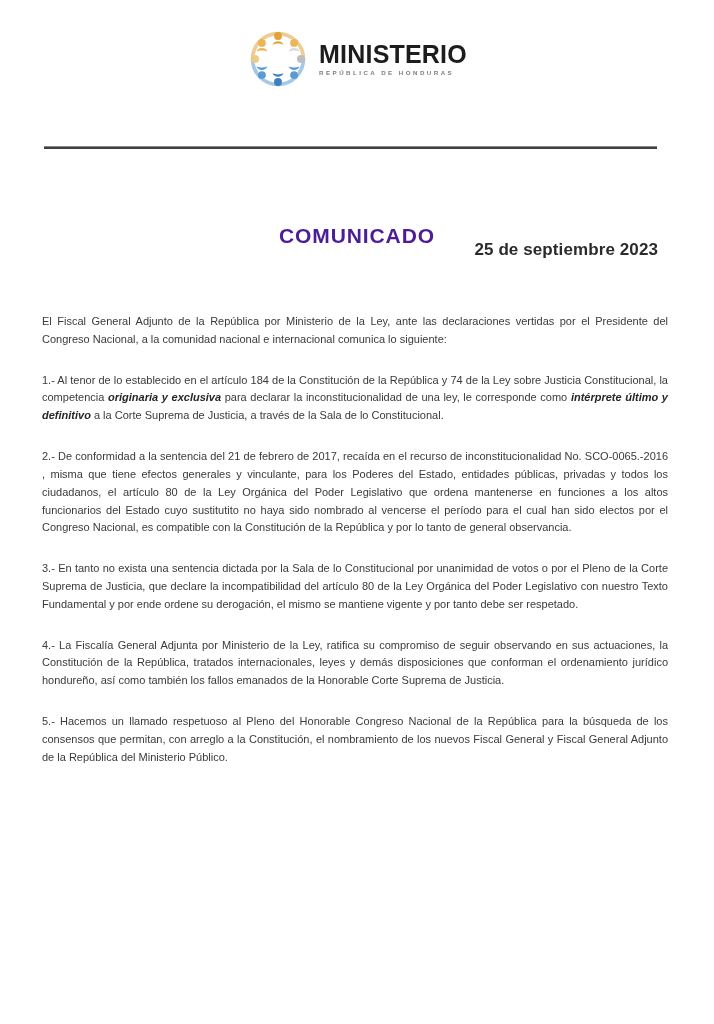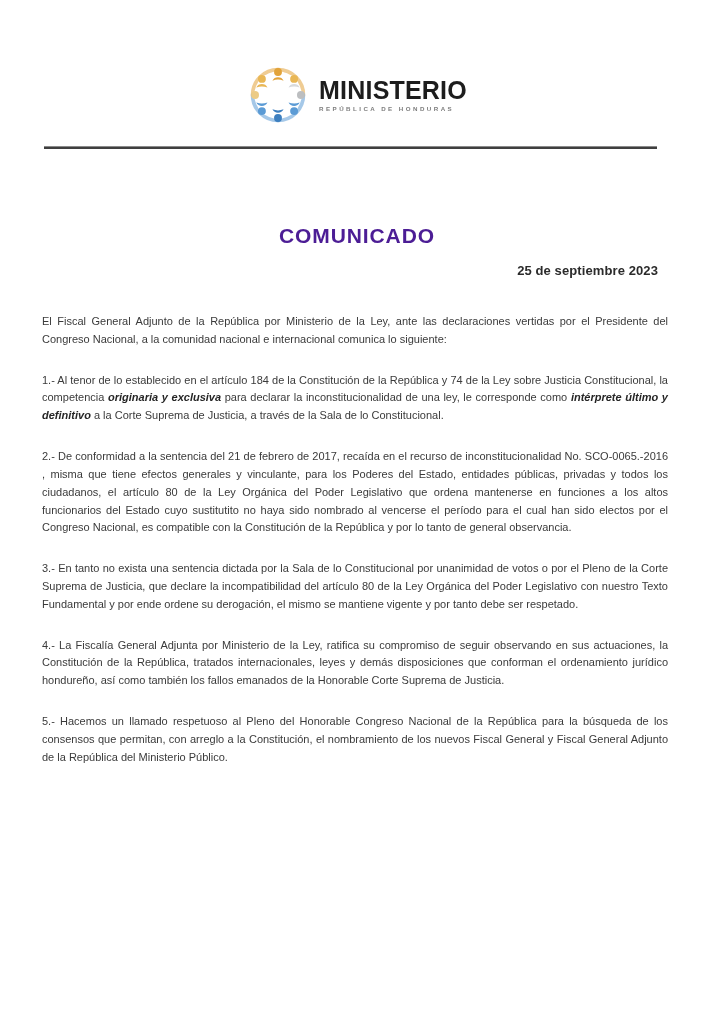--- a/index.html
+++ b/index.html
@@ -20,21 +20,20 @@
   
   .letterhead {
     position: absolute;
     top: 0;
     left: 0;
     right: 0;
     height: 118px;
     display: flex;
     align-items: center;
     justify-content: center;
-    margin-top: 36px;
   }
   .logo-lockup {
     display: flex;
     align-items: center;
     gap: 10px;
   }
   .logo-mark {
     width: 62px;
     height: 62px;
     flex: 0 0 62px;
@@ -84,23 +83,23 @@
     left: 0;
     right: 0;
     text-align: center;
     font-size: 21px;
     font-weight: bold;
     letter-spacing: 0.9px;
     color: #4c1d95;
   }
   .doc-date {
     position: absolute;
-    top: 263px;
+    top: 240px;
     right: 56px;
-    font-size: 13px;
+    font-size: 17px;
     font-weight: bold;
     color: #2b2b2b;
     letter-spacing: 0.1px;
   }
 
   
   .doc-body {
     position: absolute;
     top: 313px;
     left: 42px;

